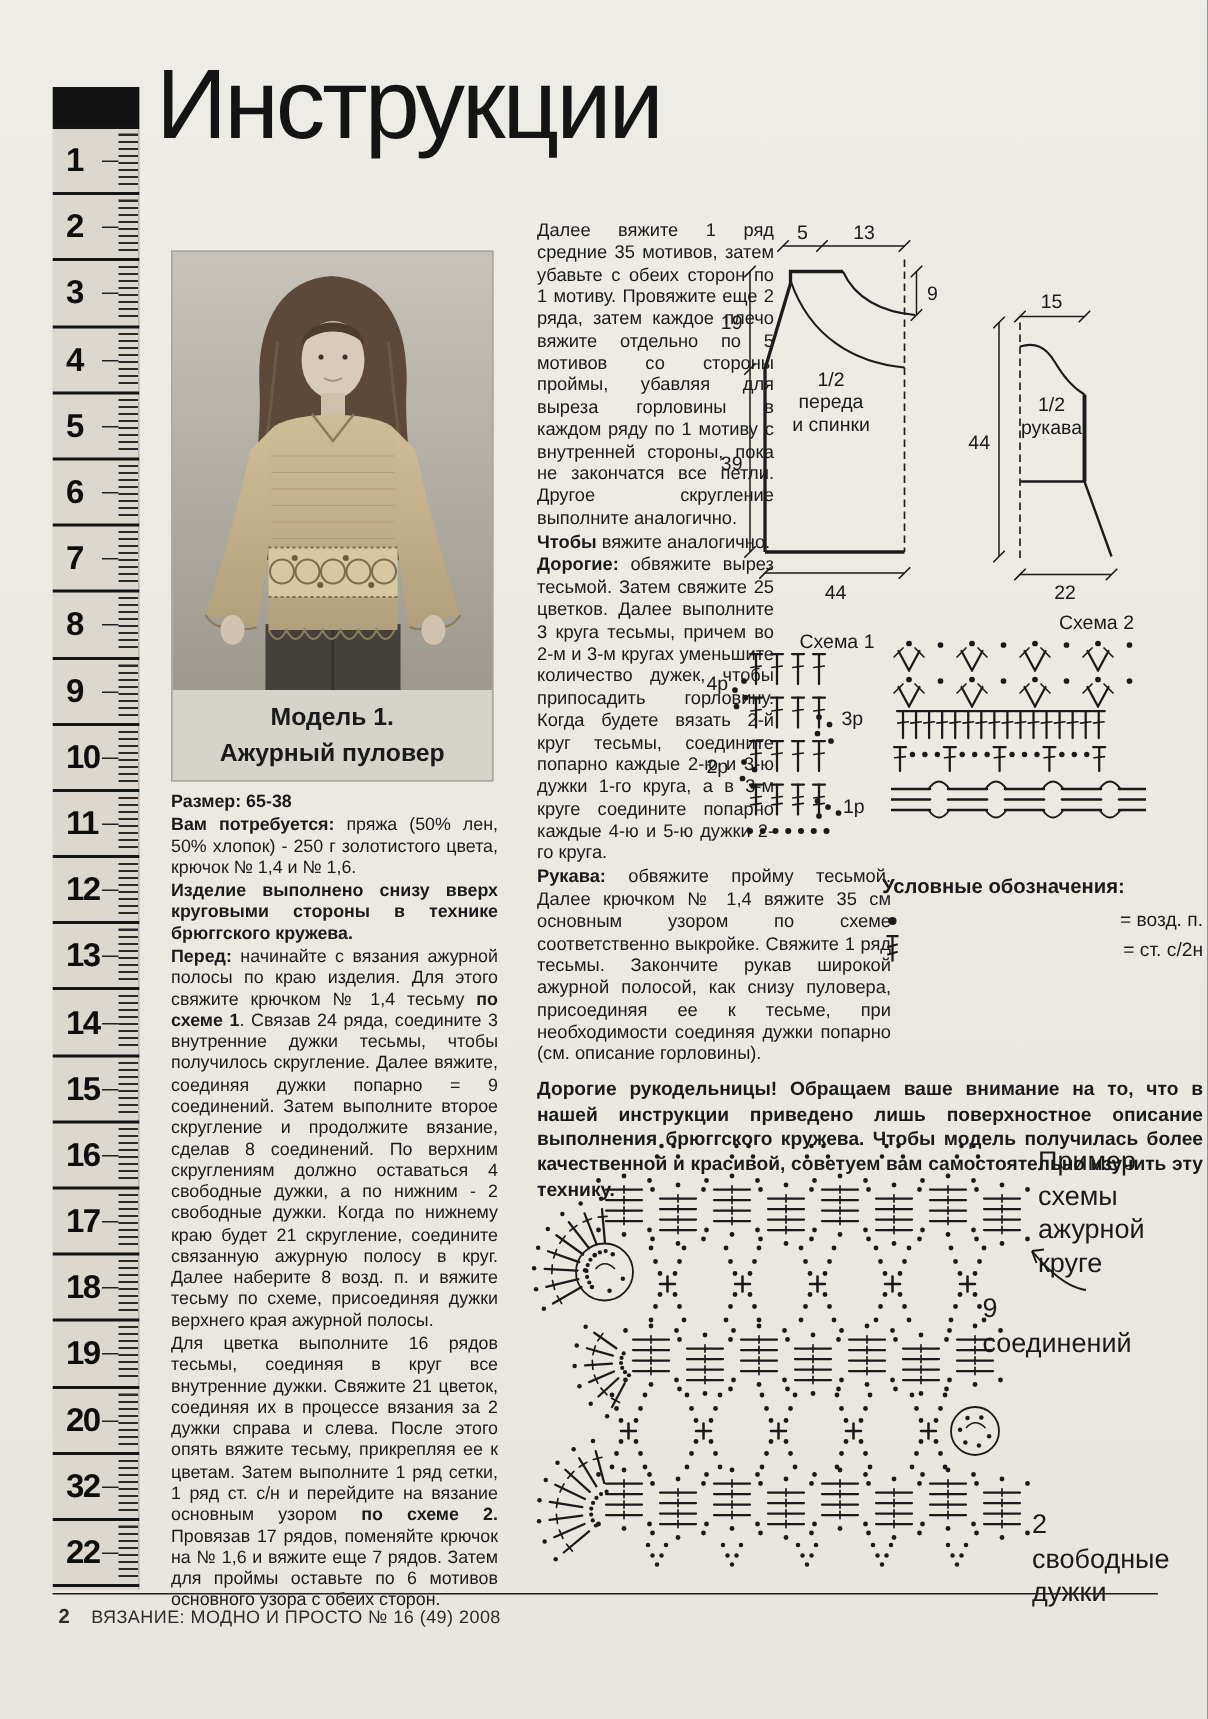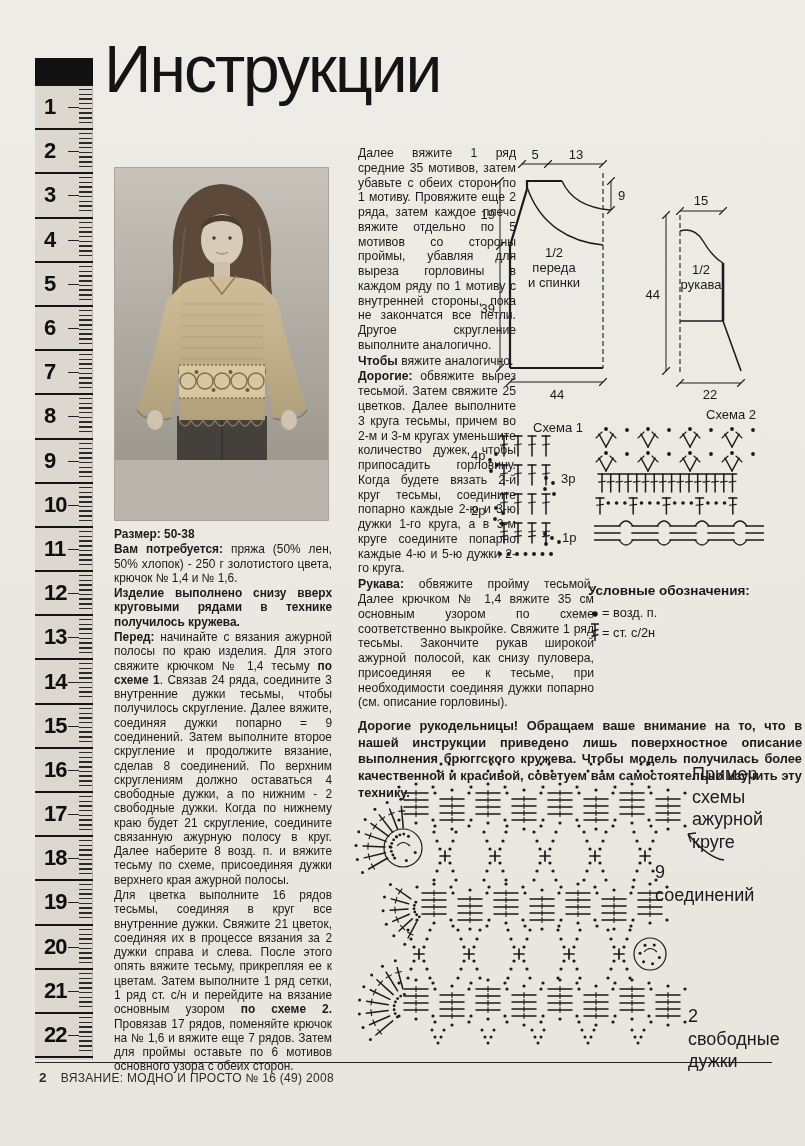--- a/index.html
+++ b/index.html
@@ -33,21 +33,21 @@
   .para.wide{width:236px;}
   .para.notice-p{width:444px;font-weight:bold;font-size:12.8px;line-height:1.3;margin-top:8px;}
   .para.notice-p b{font-weight:bold;}
   
   .s-title{position:absolute;font-size:13px;color:#1a1a1a;}
   .rlab{position:absolute;font-size:13px;color:#1a1a1a;}
   .lace-label{position:absolute;font-size:18px;line-height:1.26;text-align:left;color:#1a1a1a;}
   
   .legend{position:absolute;left:588px;top:583px;width:214px;}
   .legend-title{font-weight:bold;font-size:13.5px;margin-bottom:7px;}
-  .litem{display:flex;align-items:center;gap:0;font-size:12.8px;margin-bottom:1px;}
+  .litem{display:flex;align-items:center;gap:18px;font-size:12.8px;margin-bottom:1px;justify-content:space-between;}
   .litem svg{flex:0 0 auto;}
   
   .footer-line{position:absolute;left:35px;top:1062px;width:737px;border-top:1.8px solid #222;}
   .footer{position:absolute;left:39px;top:1070px;font-size:12px;color:#2c2c2c;letter-spacing:.3px;}
   .footer b{font-size:13.5px;margin-right:14px;}
 </style>
 </head>
 <body>
 
 <div class="page">
@@ -149,21 +149,21 @@
           <span class="rnum">19</span>
           <i class="rdash"></i>
           <i class="rticks"></i>
         </div>
         <div class="rseg">
           <span class="rnum">20</span>
           <i class="rdash"></i>
           <i class="rticks"></i>
         </div>
         <div class="rseg">
-          <span class="rnum">21</span>
+          <span class="rnum">32</span>
           <i class="rdash"></i>
           <i class="rticks"></i>
         </div>
         <div class="rseg">
           <span class="rnum">22</span>
           <i class="rdash"></i>
           <i class="rticks"></i>
         </div>
         <div class="rseg"></div>
       </div>
@@ -220,26 +220,30 @@
         <path d="M66 230 V250 M72 230 V252 M78 230 V250 M84 230 V252 M90 230 V250 M96 230 V252 M102 230 V250 M108 230 V252 M114 230 V250 M120 230 V252 M126 230 V250 M132 230 V252 M138 230 V250 M144 230 V252"></path>
       </g>
       <g stroke="#8d7a58" stroke-width="1.4" fill="none">
         <path d="M64 252 q6 12 12 0 q6 12 12 0 q6 12 12 0 q6 12 12 0 q6 12 12 0 q6 12 12 0 q6 12 12 0"></path>
         <path d="M22 242 q8 12 17 5 q8 7 17 3"></path>
         <path d="M192 242 q-8 12 -17 5 q-8 7 -17 3"></path>
       </g>
       <ellipse cx="40" cy="252" rx="8" ry="10" fill="#d2c3b0"></ellipse>
       <ellipse cx="174" cy="252" rx="8" ry="10" fill="#d2c3b0"></ellipse>
     </svg>
+    <figcaption>
+      <div>Модель 1.</div>
+      <div>Ажурный пуловер</div>
+    </figcaption>
   </figure>
 
   <div class="col-left" id="col-left">
-      <p class="para"><b>Размер: 50-38</b></p>
+      <p class="para"><b>Размер: 65-38</b></p>
       <p class="para"><b>Вам потребуется: </b>пряжа (50% лен, 50% хлопок) - 250 г золотистого цвета, крючок № 1,4 и № 1,6.</p>
-      <p class="para"><b>Изделие выполнено снизу вверх круговыми рядами в технике получилось кружева.</b></p>
+      <p class="para"><b>Изделие выполнено снизу вверх круговыми стороны в технике брюггского кружева.</b></p>
       <p class="para"><b>Перед: </b>начинайте с вязания ажурной полосы по краю изделия. Для этого свяжите крючком № 1,4 тесьму <b>по схеме 1</b>. Связав 24 ряда, соедините 3 внутренние дужки тесьмы, чтобы получилось скругление. Далее вяжите, соединяя дужки попарно = 9 соединений. Затем выполните второе скругление и продолжите вязание, сделав 8 соединений. По верхним скруглениям должно оставаться 4 свободные дужки, а по нижним - 2 свободные дужки. Когда по нижнему краю будет 21 скругление, соедините связанную ажурную полосу в круг. Далее наберите 8 возд. п. и вяжите тесьму по схеме, присоединяя дужки верхнего края ажурной полосы.</p>
       <p class="para">Для цветка выполните 16 рядов тесьмы, соединяя в круг все внутренние дужки. Свяжите 21 цветок, соединяя их в процессе вязания за 2 дужки справа и слева. После этого опять вяжите тесьму, прикрепляя ее к цветам. Затем выполните 1 ряд сетки, 1 ряд ст. с/н и перейдите на вязание основным узором <b>по схеме 2.</b> Провязав 17 рядов, поменяйте крючок на № 1,6 и вяжите еще 7 рядов. Затем для проймы оставьте по 6 мотивов основного узора с обеих сторон.</p>
     </div>
 
   <div class="col-mid">
     <div>
         <p class="para">Далее вяжите 1 ряд средние 35 мотивов, затем убавьте с обеих сторон по 1 мотиву. Провяжите еще 2 ряда, затем каждое плечо вяжите отдельно по 5 мотивов со стороны проймы, убавляя для выреза горловины в каждом ряду по 1 мотиву с внутренней стороны, пока не закончатся все петли. Другое скругление выполните аналогично.</p>
         <p class="para"><b>Чтобы </b>вяжите аналогично.</p>
         <p class="para"><b>Дорогие: </b>обвяжите вырез тесьмой. Затем свяжите 25 цветков. Далее выполните 3 круга тесьмы, причем во 2-м и 3-м кругах уменьшите количество дужек, чтобы припосадить горловину. Когда будете вязать 2-й круг тесьмы, соедините попарно каждые 2-ю и 3-ю дужки 1-го круга, а в 3-м круге соедините попарно каждые 4-ю и 5-ю дужки 2-го круга.</p>
       </div>

